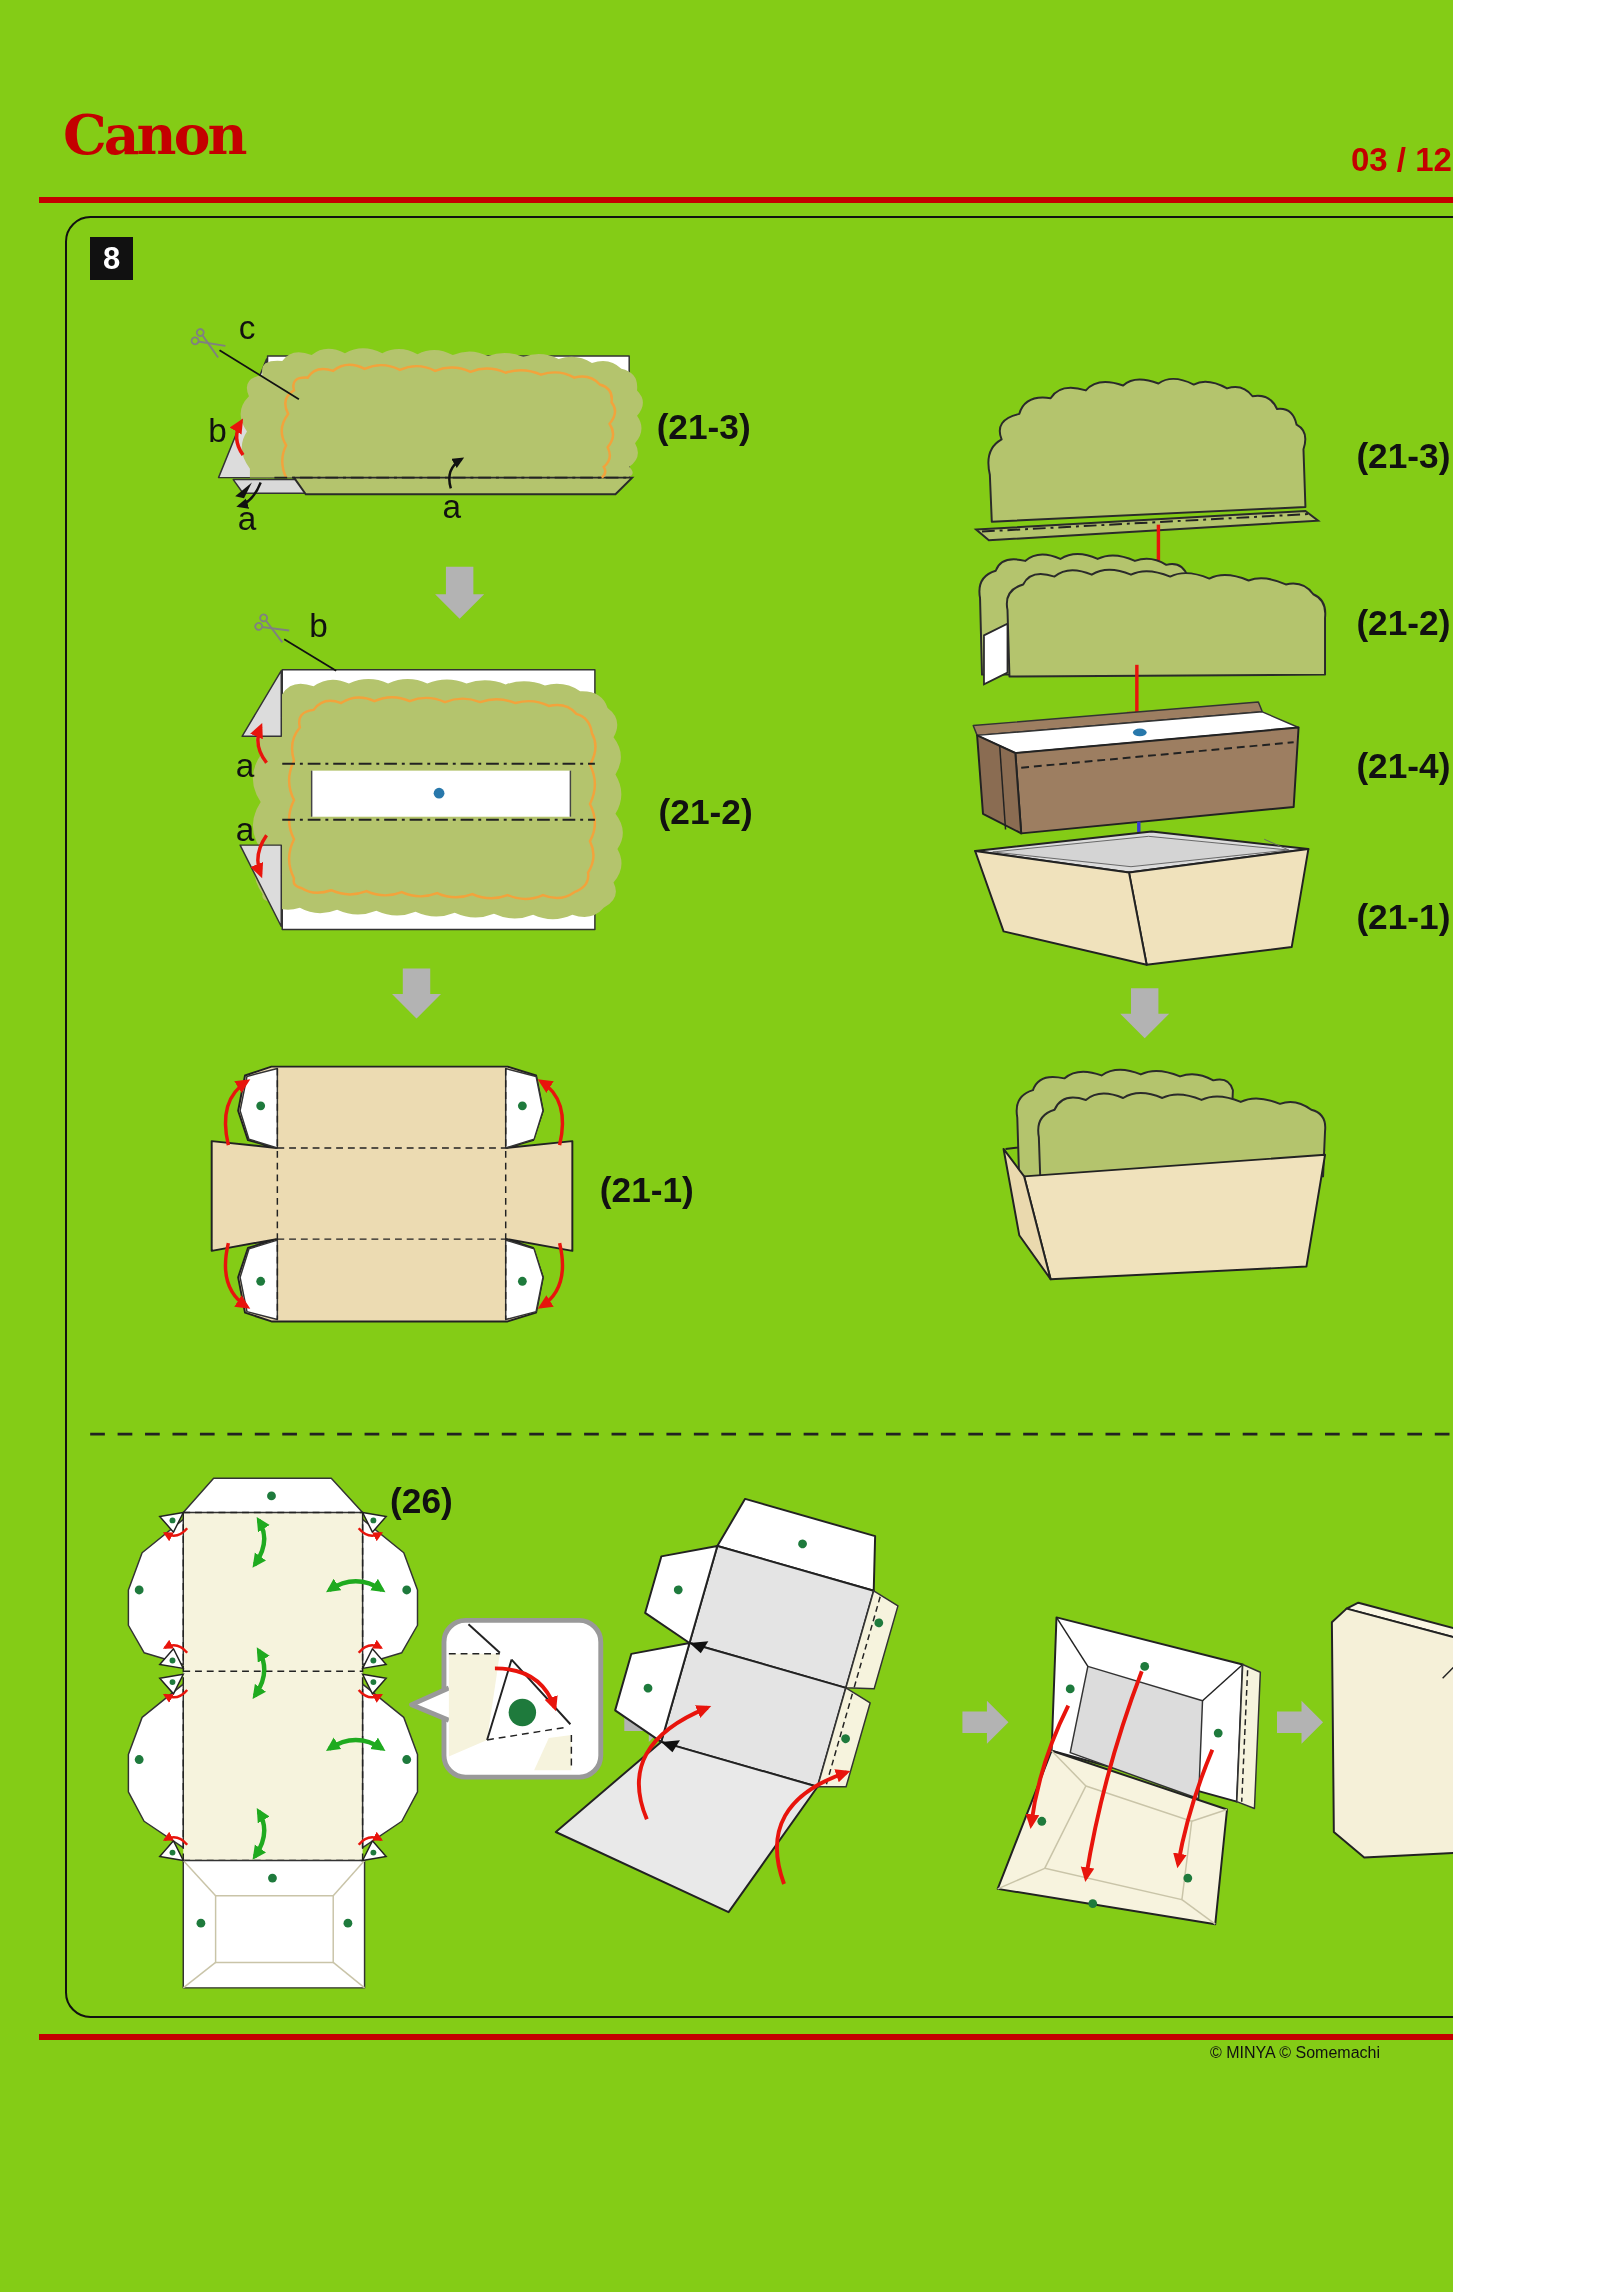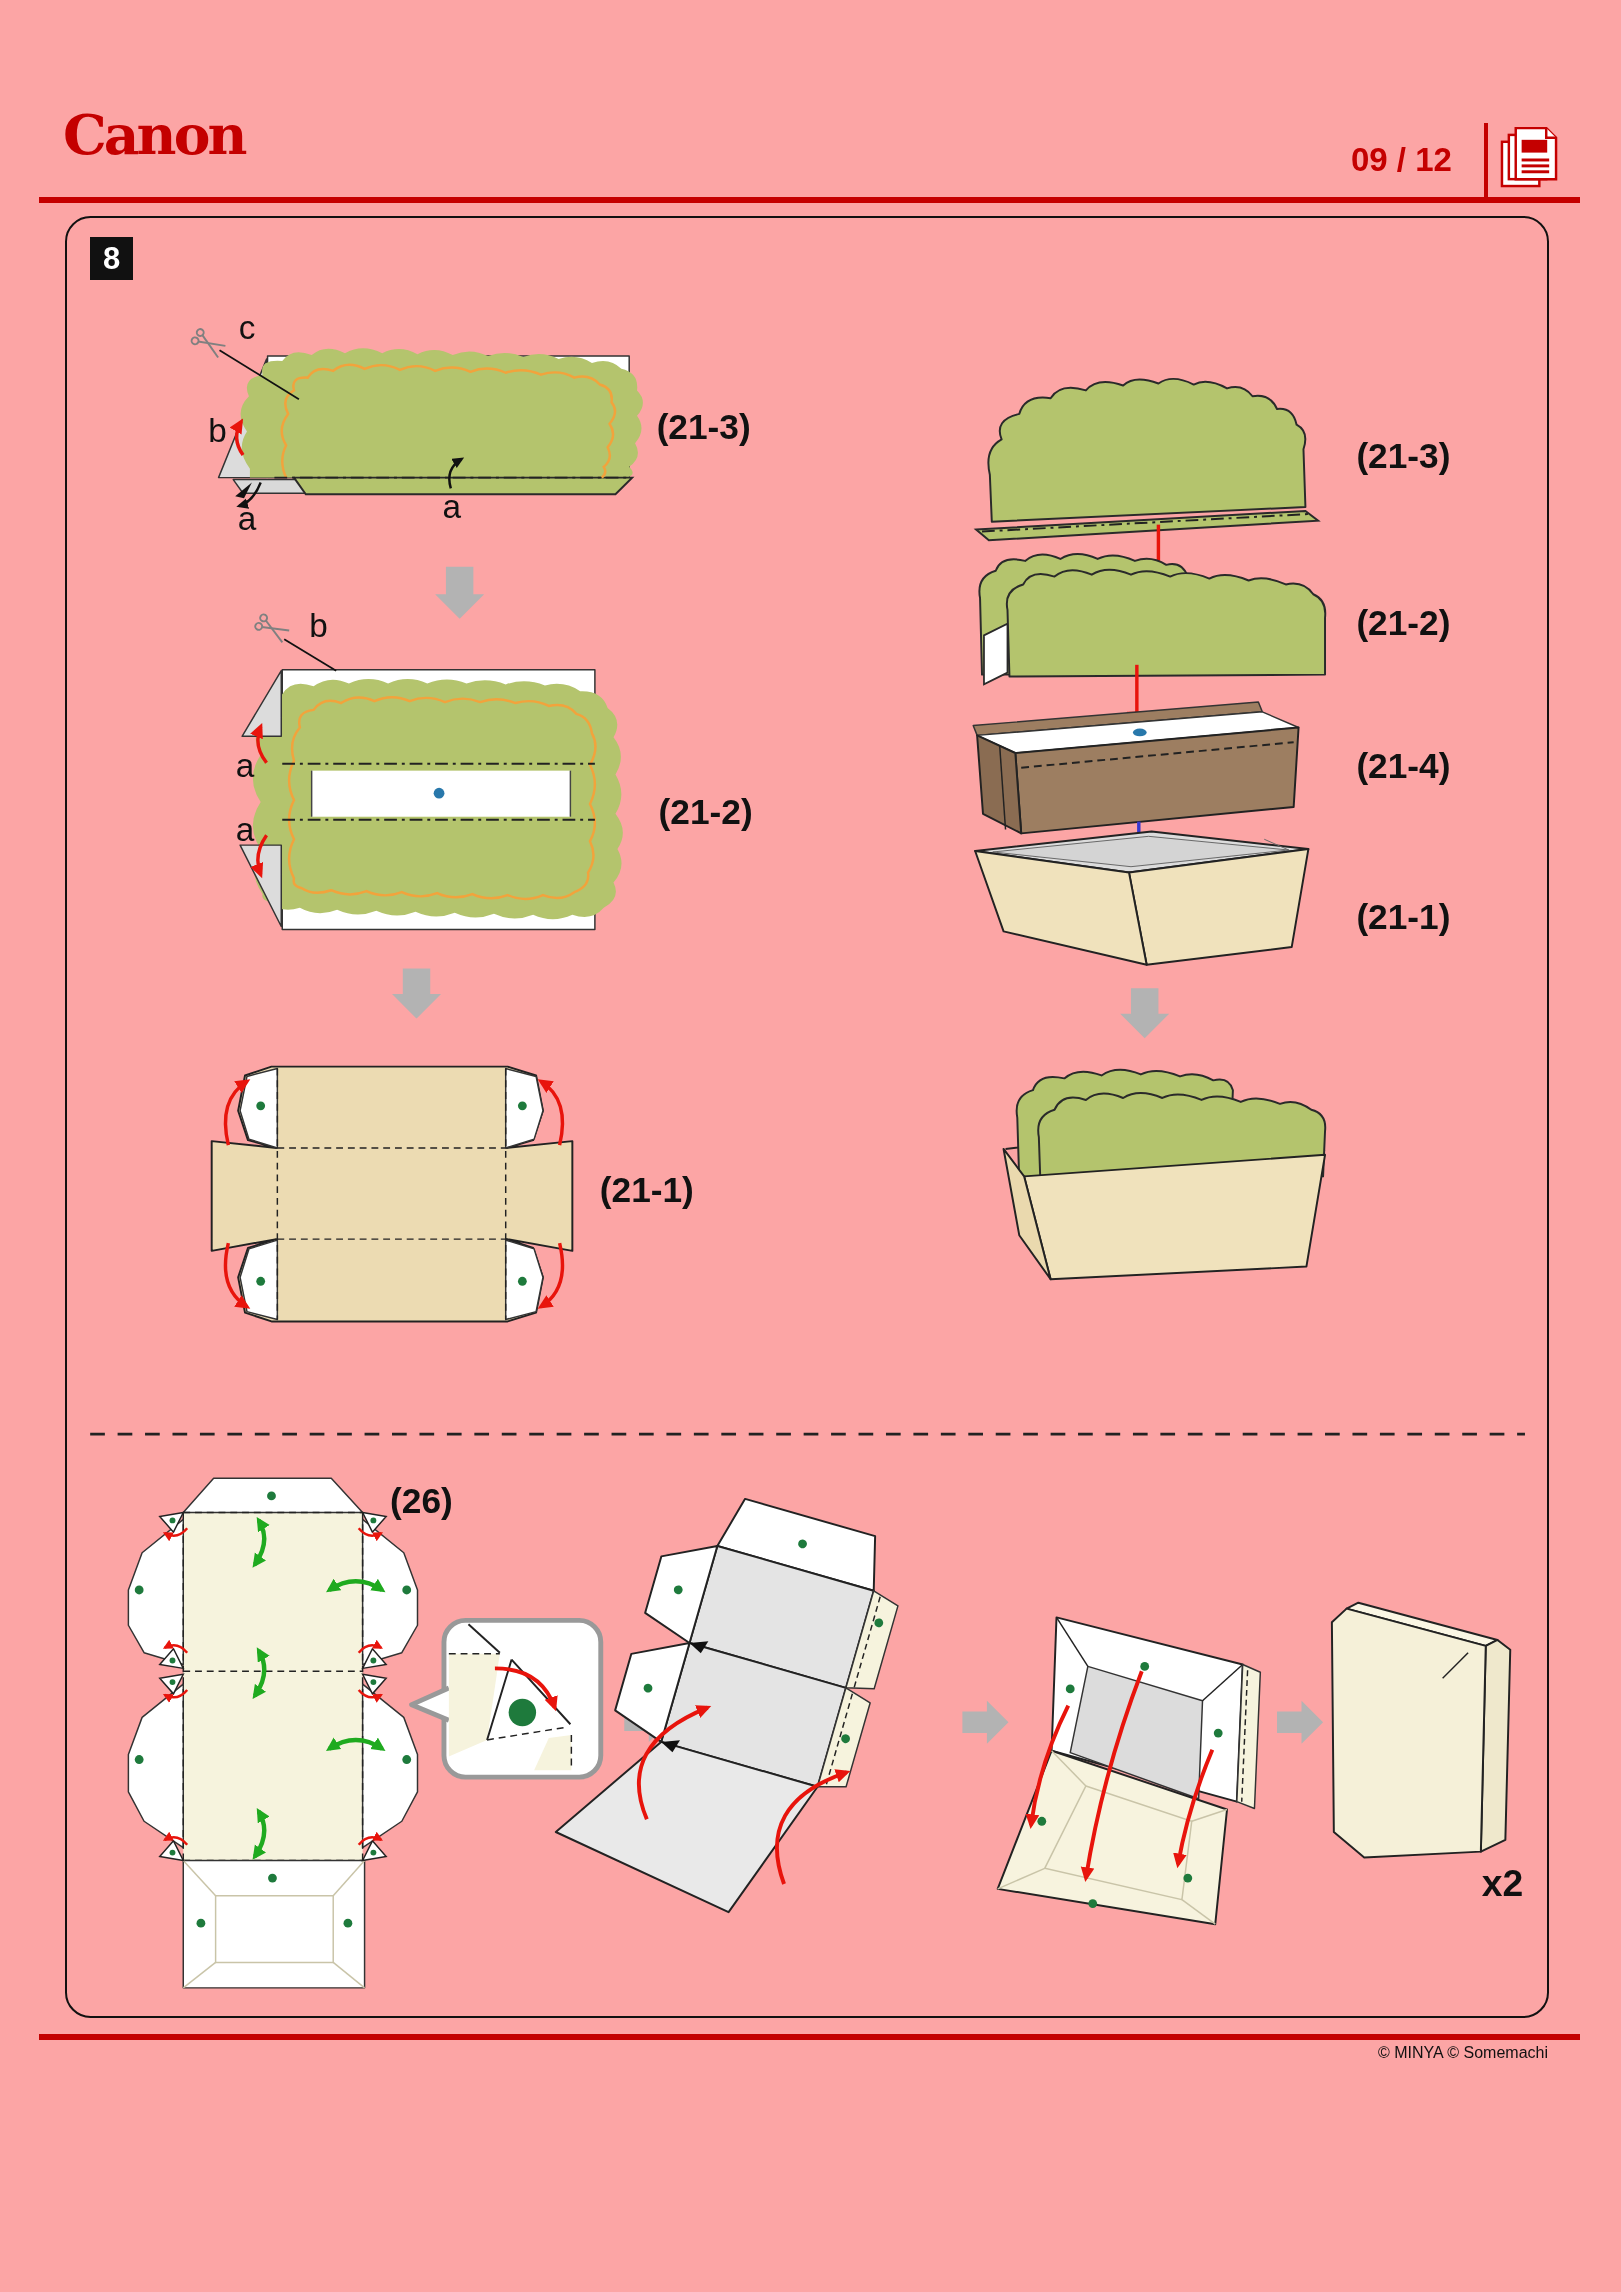--- a/index.html
+++ b/index.html
@@ -1,16 +1,16 @@
 <!DOCTYPE html>
 <html><head>
 <meta charset="utf-8">
 <style>
   html,body{margin:0;padding:0;background:#fff;font-family:"Liberation Sans",sans-serif;}
-  .page{position:relative;width:1621px;height:2293px;background:#fca5a5;overflow:hidden;}
+  .page{position:relative;width:1453px;height:2293px;background:#84cc16;overflow:hidden;}
   .canon-logo{position:absolute;left:63px;top:102px;font-family:"DejaVu Serif",serif;
     font-weight:bold;font-size:55px;color:#c40000;letter-spacing:-2.9px;}
   .page-indicator{position:absolute;left:1351px;top:141px;font-size:33px;font-weight:bold;color:#c40000;}
   .header-vline{position:absolute;left:1484px;top:123px;width:3.9px;height:75px;background:#c40000;}
   .pages-icon{position:absolute;left:1500px;top:127px;}
   .rule-top{position:absolute;left:39px;top:197px;width:1541px;height:5.9px;background:#c40000;}
   .main-box{position:absolute;left:65px;top:216px;width:1480px;height:1798px;
     border:2.9px solid #111;border-radius:25.5px;}
   .step-badge{position:absolute;left:90px;top:237px;width:43px;height:43px;background:#111;color:#fff;
     font-weight:bold;font-size:31px;display:flex;align-items:center;justify-content:center;}
@@ -39,21 +39,21 @@
   .qty{font-family:"Liberation Sans",sans-serif;font-weight:bold;font-size:38px;fill:#111;}
   .bevel{stroke:#c9c4a8;stroke-width:1.5;fill:none;}
 </style>
 </head>
 <body>
 
 <div class="page">
 
   <div class="canon-logo">Canon</div>
 
-  <div class="page-indicator">09 / 12</div>
+  <div class="page-indicator">03 / 12</div>
   <div class="header-vline"></div>
 
   <div class="pages-icon">
     <svg width="59" height="63" viewBox="0 0 60 64">
       <g fill="#fff" stroke="#c40000" stroke-width="2.5" stroke-linejoin="miter">
         <rect x="2" y="15" width="38" height="45"></rect>
         <rect x="9" y="8" width="38" height="45"></rect>
         <path d="M16,1 L47,1 L57,11 L57,53 L16,53 Z"></path>
         <path d="M47,1 L47,11 L57,11"></path>
       </g>

